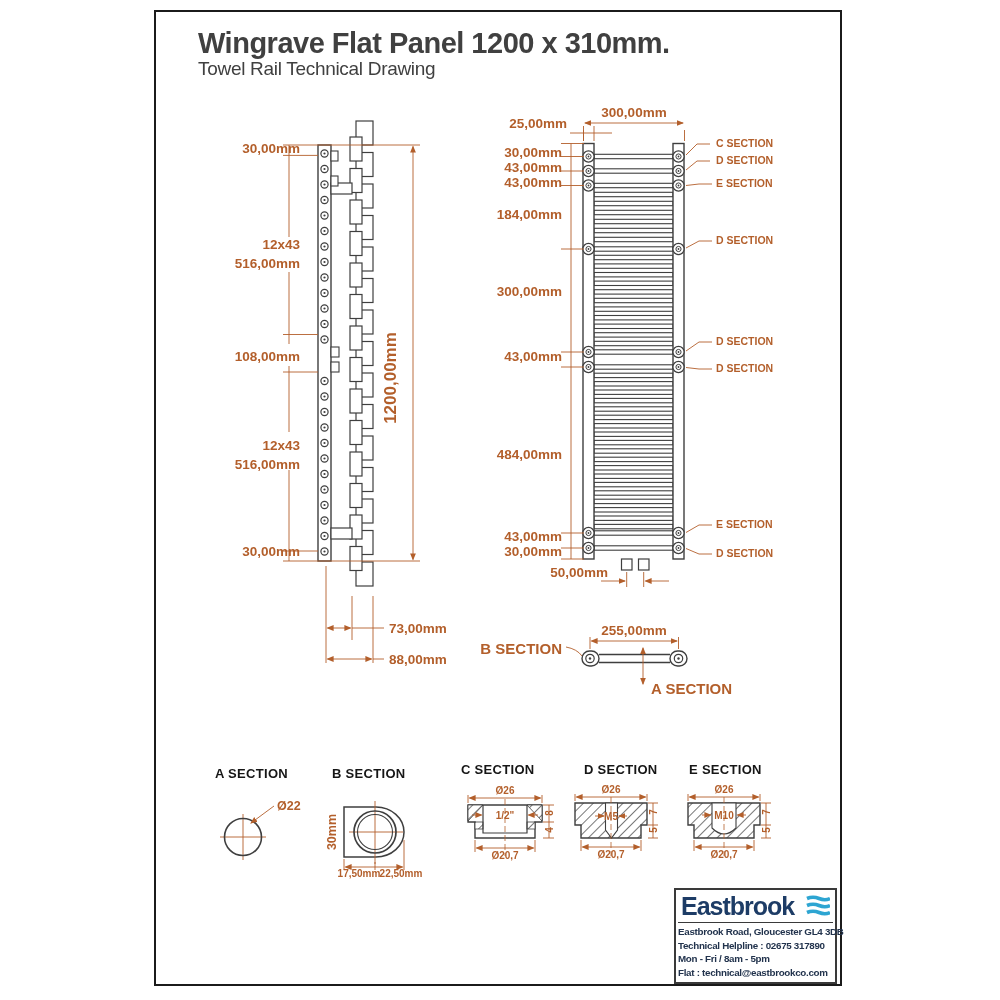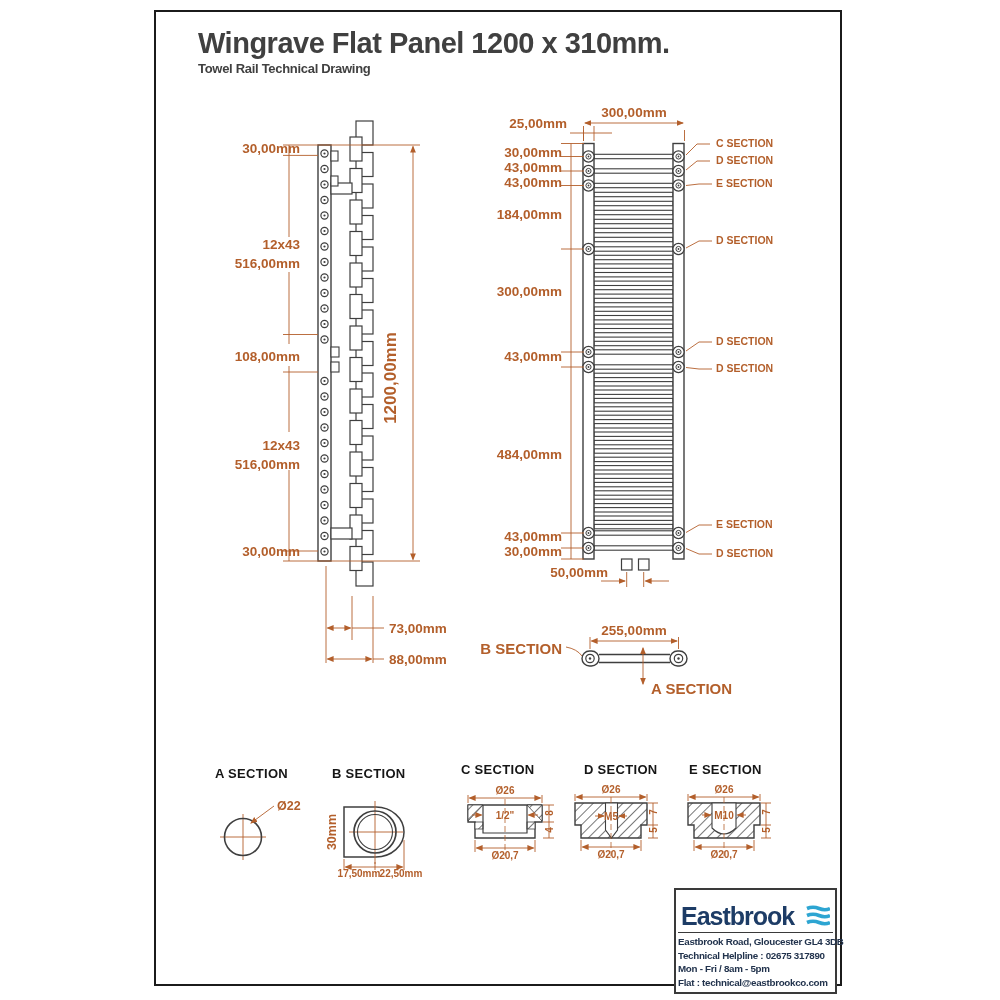--- a/index.html
+++ b/index.html
@@ -1,35 +1,35 @@
 <!DOCTYPE html>
 <html><head>
 <meta charset="utf-8">
 <style>
   html,body{margin:0;padding:0;background:#ffffff;}
   body{width:1000px;height:1000px;position:relative;font-family:"Liberation Sans",sans-serif;}
   .sheet{position:absolute;left:154px;top:10px;width:688px;height:976px;border:2.5px solid #1b1b1b;background:#fff;box-sizing:border-box;}
   .title-block{position:absolute;left:171px;top:28px;color:#404040;margin-left:27px;}
   .title-block .t1{font-size:29px;font-weight:bold;letter-spacing:-0.5px;line-height:30px;}
-  .title-block .t2{font-size:13px;font-weight:bold;letter-spacing:-0.3px;line-height:21px;}
+  .title-block .t2{font-size:19px;font-weight:normal;letter-spacing:-0.3px;line-height:21px;}
   svg.draw{position:absolute;left:0;top:0;}
   
   .dim{font:bold 13.5px "Liberation Sans",sans-serif;fill:#b35f2b;}
   .dimsm{font:bold 10.5px "Liberation Sans",sans-serif;fill:#b35f2b;}
   .dimxs{font:bold 10px "Liberation Sans",sans-serif;fill:#b35f2b;}
   .dimmd{font:bold 12.5px "Liberation Sans",sans-serif;fill:#b35f2b;}
   .rotbig{font:bold 17px "Liberation Sans",sans-serif;fill:#b35f2b;}
   .ba{font:bold 15px "Liberation Sans",sans-serif;fill:#b35f2b;}
   .seclab{font:bold 13px "Liberation Sans",sans-serif;fill:#161616;letter-spacing:0.3px;}
   .ol{stroke:#3f3f3f;fill:#fff;}
   .oln{stroke:#3f3f3f;fill:none;}
   .dl{stroke:#b35f2b;stroke-width:0.9;fill:none;}
   .dld{stroke:#b35f2b;stroke-width:0.8;fill:none;stroke-dasharray:6 3;}
   
-  .brand-box{position:absolute;left:674px;top:888px;width:163px;background:#fff;border:2px solid #3a3a3a;box-sizing:border-box;padding:12px 2px 3px;}
+  .brand-box{position:absolute;left:674px;top:888px;width:163px;background:#fff;border:2px solid #3a3a3a;box-sizing:border-box;padding:2px 2px 3px;}
   .brand-logo-row{display:flex;align-items:center;justify-content:space-between;padding:1px 3px 2px;}
   .brand-name{font-size:25px;font-weight:800;color:#1d3c66;letter-spacing:-1px;line-height:26px;}
   .brand-divider{border-top:1.5px solid #3a3a3a;margin:1px 0 2px;}
   .brand-line{font-size:9.8px;font-weight:bold;color:#22334d;text-align:left;line-height:13.5px;letter-spacing:-0.3px;white-space:nowrap;}
 </style>
 </head>
 <body>
 
 <div class="sheet"></div>
 

